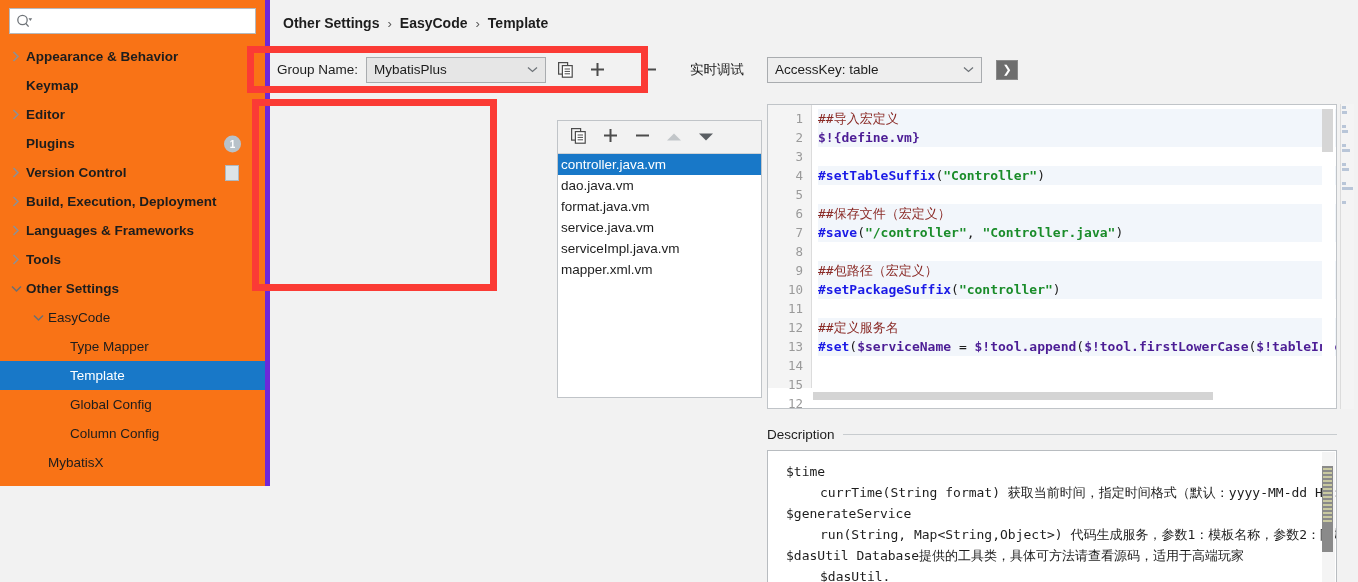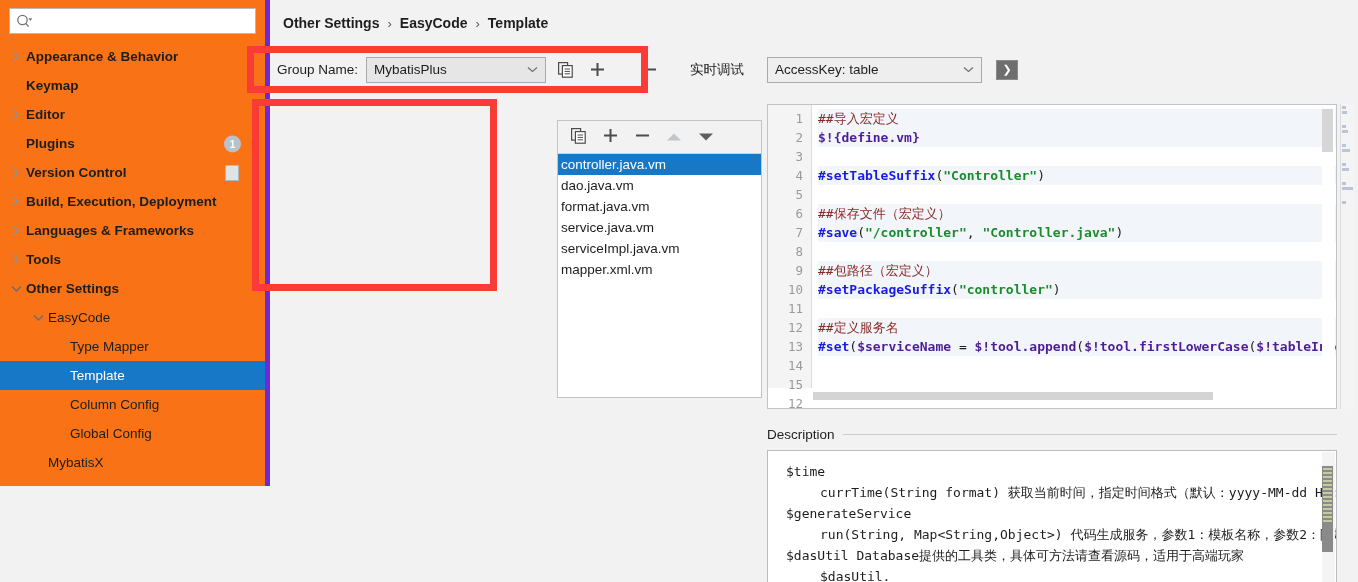--- a/index.html
+++ b/index.html
@@ -265,25 +265,25 @@
         <div class="tree-row lvl2">
           <span class="arrow"></span>
           <span class="lbl">Type Mapper</span>
         </div>
         <div class="tree-row lvl2 selected">
           <span class="arrow"></span>
           <span class="lbl">Template</span>
         </div>
         <div class="tree-row lvl2">
           <span class="arrow"></span>
+          <span class="lbl">Global Config</span>
+        </div>
+        <div class="tree-row lvl2">
+          <span class="arrow"></span>
           <span class="lbl">Column Config</span>
-        </div>
-        <div class="tree-row lvl2">
-          <span class="arrow"></span>
-          <span class="lbl">Global Config</span>
         </div>
         <div class="tree-row lvl1">
           <span class="arrow"></span>
           <span class="lbl">MybatisX</span>
         </div>
       </div>
   </div>
 
   <div class="content">
 

